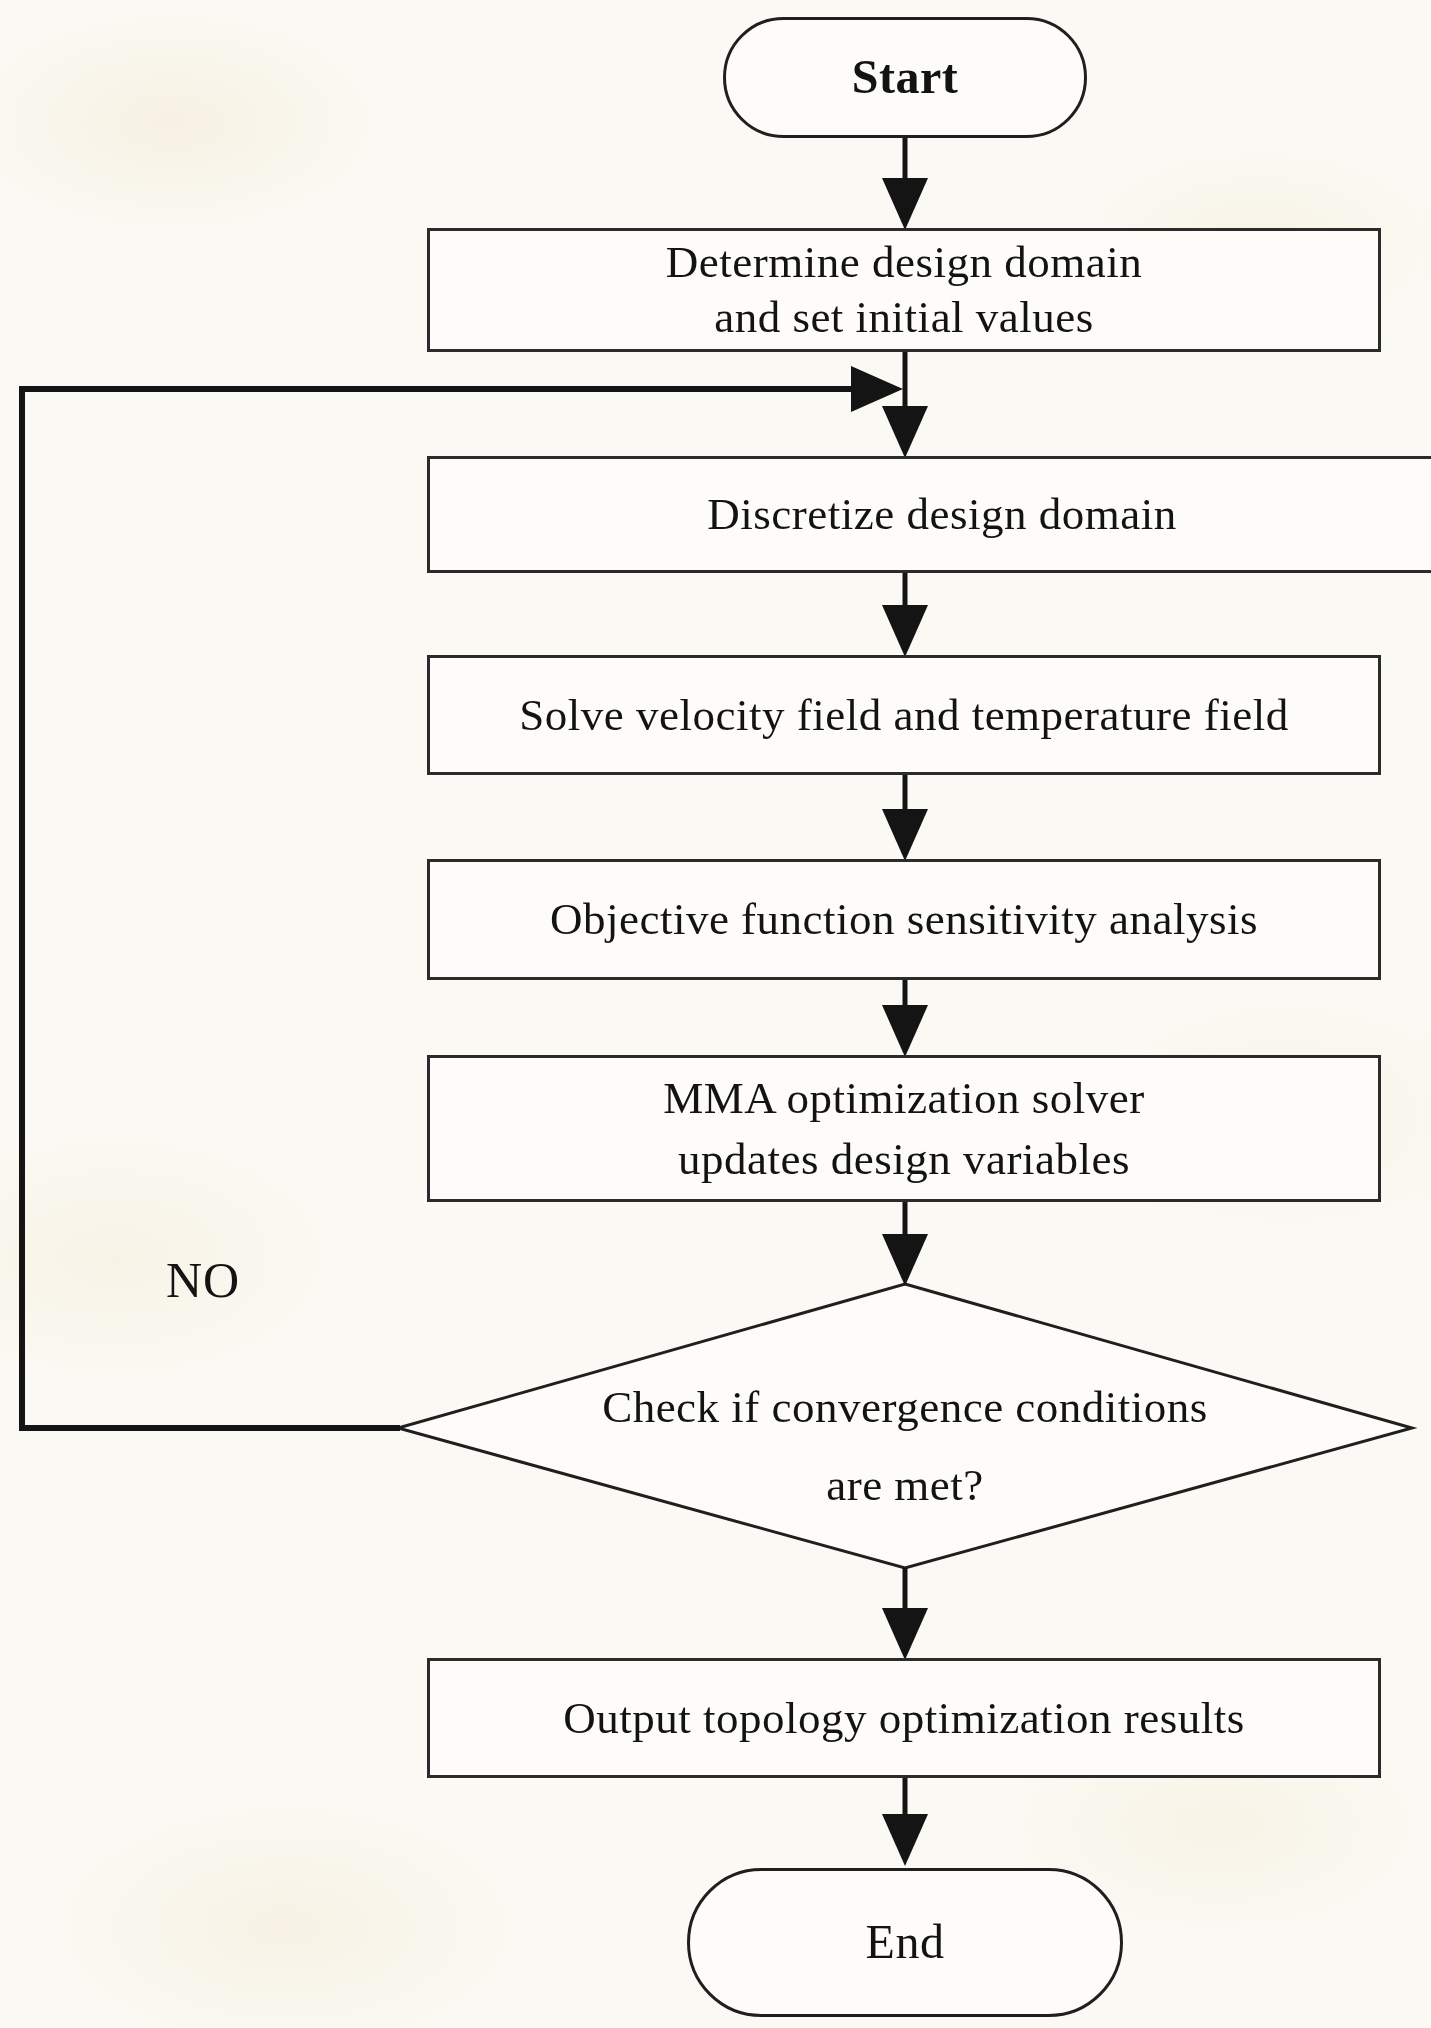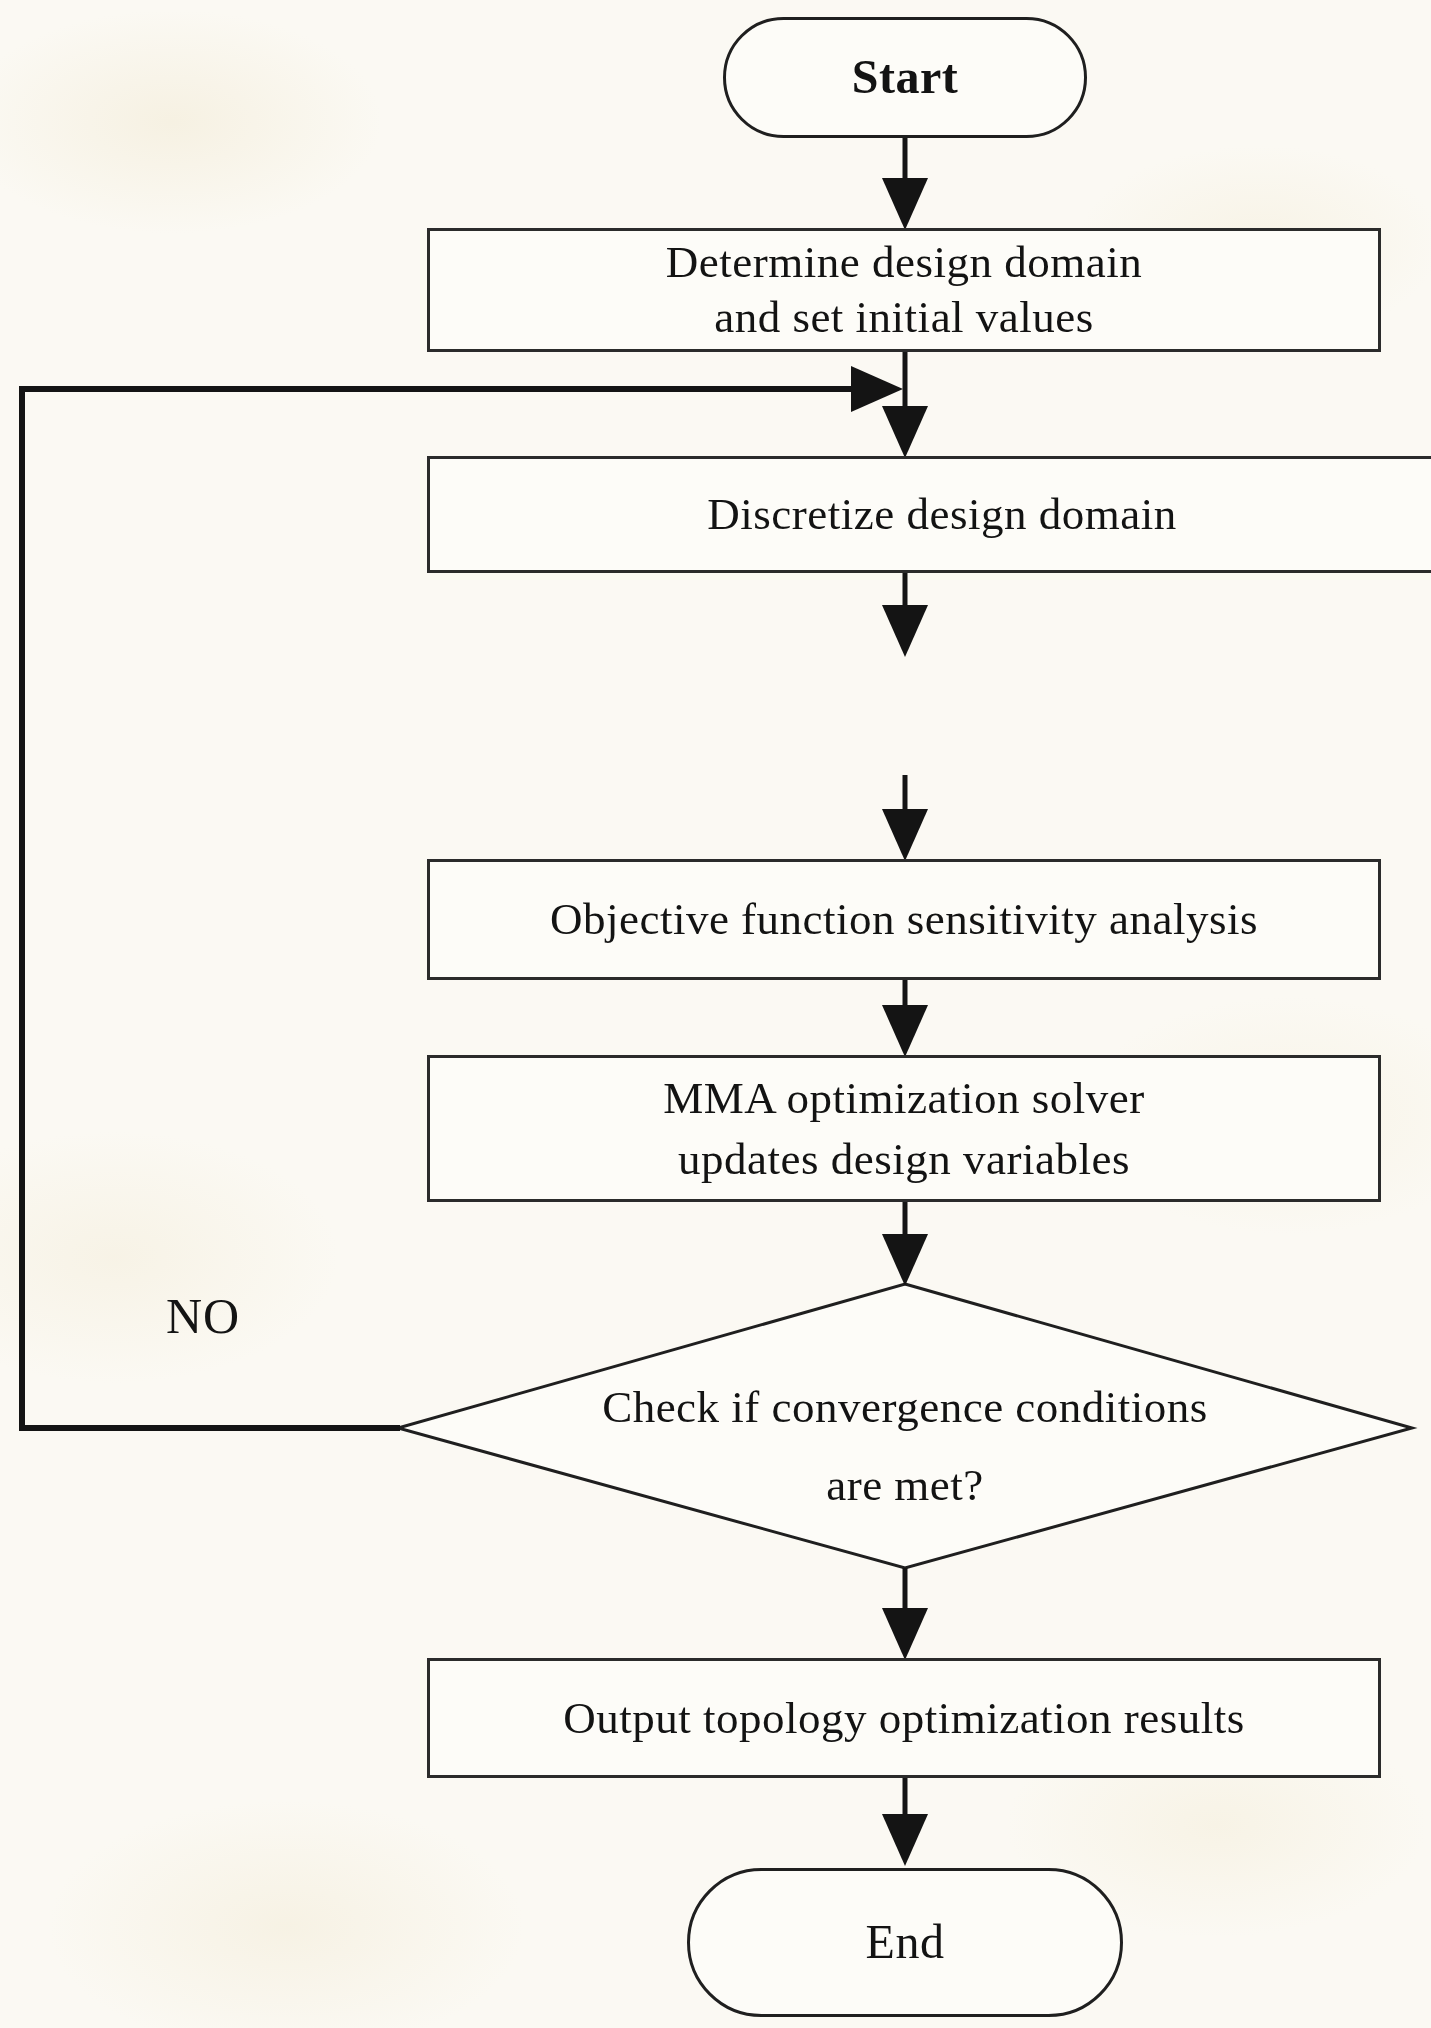--- a/index.html
+++ b/index.html
@@ -49,21 +49,21 @@
   .n-end .lbl{font-size:48px;}
   .dtext{
     position:absolute;z-index:2;
     left:455px;top:1368px;width:900px;
     text-align:center;color:#131313;
     font-size:45px;line-height:78px;white-space:pre-line;
     letter-spacing:.5px;
   }
   .no-lbl{
     position:absolute;z-index:2;
-    left:128px;top:1284px;width:150px;height:64px;
+    left:128px;top:1248px;width:150px;height:64px;
     display:flex;align-items:center;justify-content:center;
     font-size:50px;color:#141414;letter-spacing:1px;
   }
 </style>
 </head>
 <body>
 
 <div class="canvas">
 
   <svg class="wires" width="1431" height="2028" viewBox="0 0 1431 2028">
@@ -98,20 +98,23 @@
 
   <div class="node n-determine">
     <span class="lbl">Determine design domain
 and set initial values</span>
   </div>
 
   <div class="node n-discretize">
     <span class="lbl">Discretize design domain</span>
   </div>
 
+  <div class="node n-solve">
+    <span class="lbl">Solve velocity field and temperature field</span>
+  </div>
 
   <div class="node n-mma">
     <span class="lbl">MMA optimization solver
 updates design variables</span>
   </div>
 
   <div class="node n-sensitivity">
     <span class="lbl">Objective function sensitivity analysis</span>
   </div>
 

